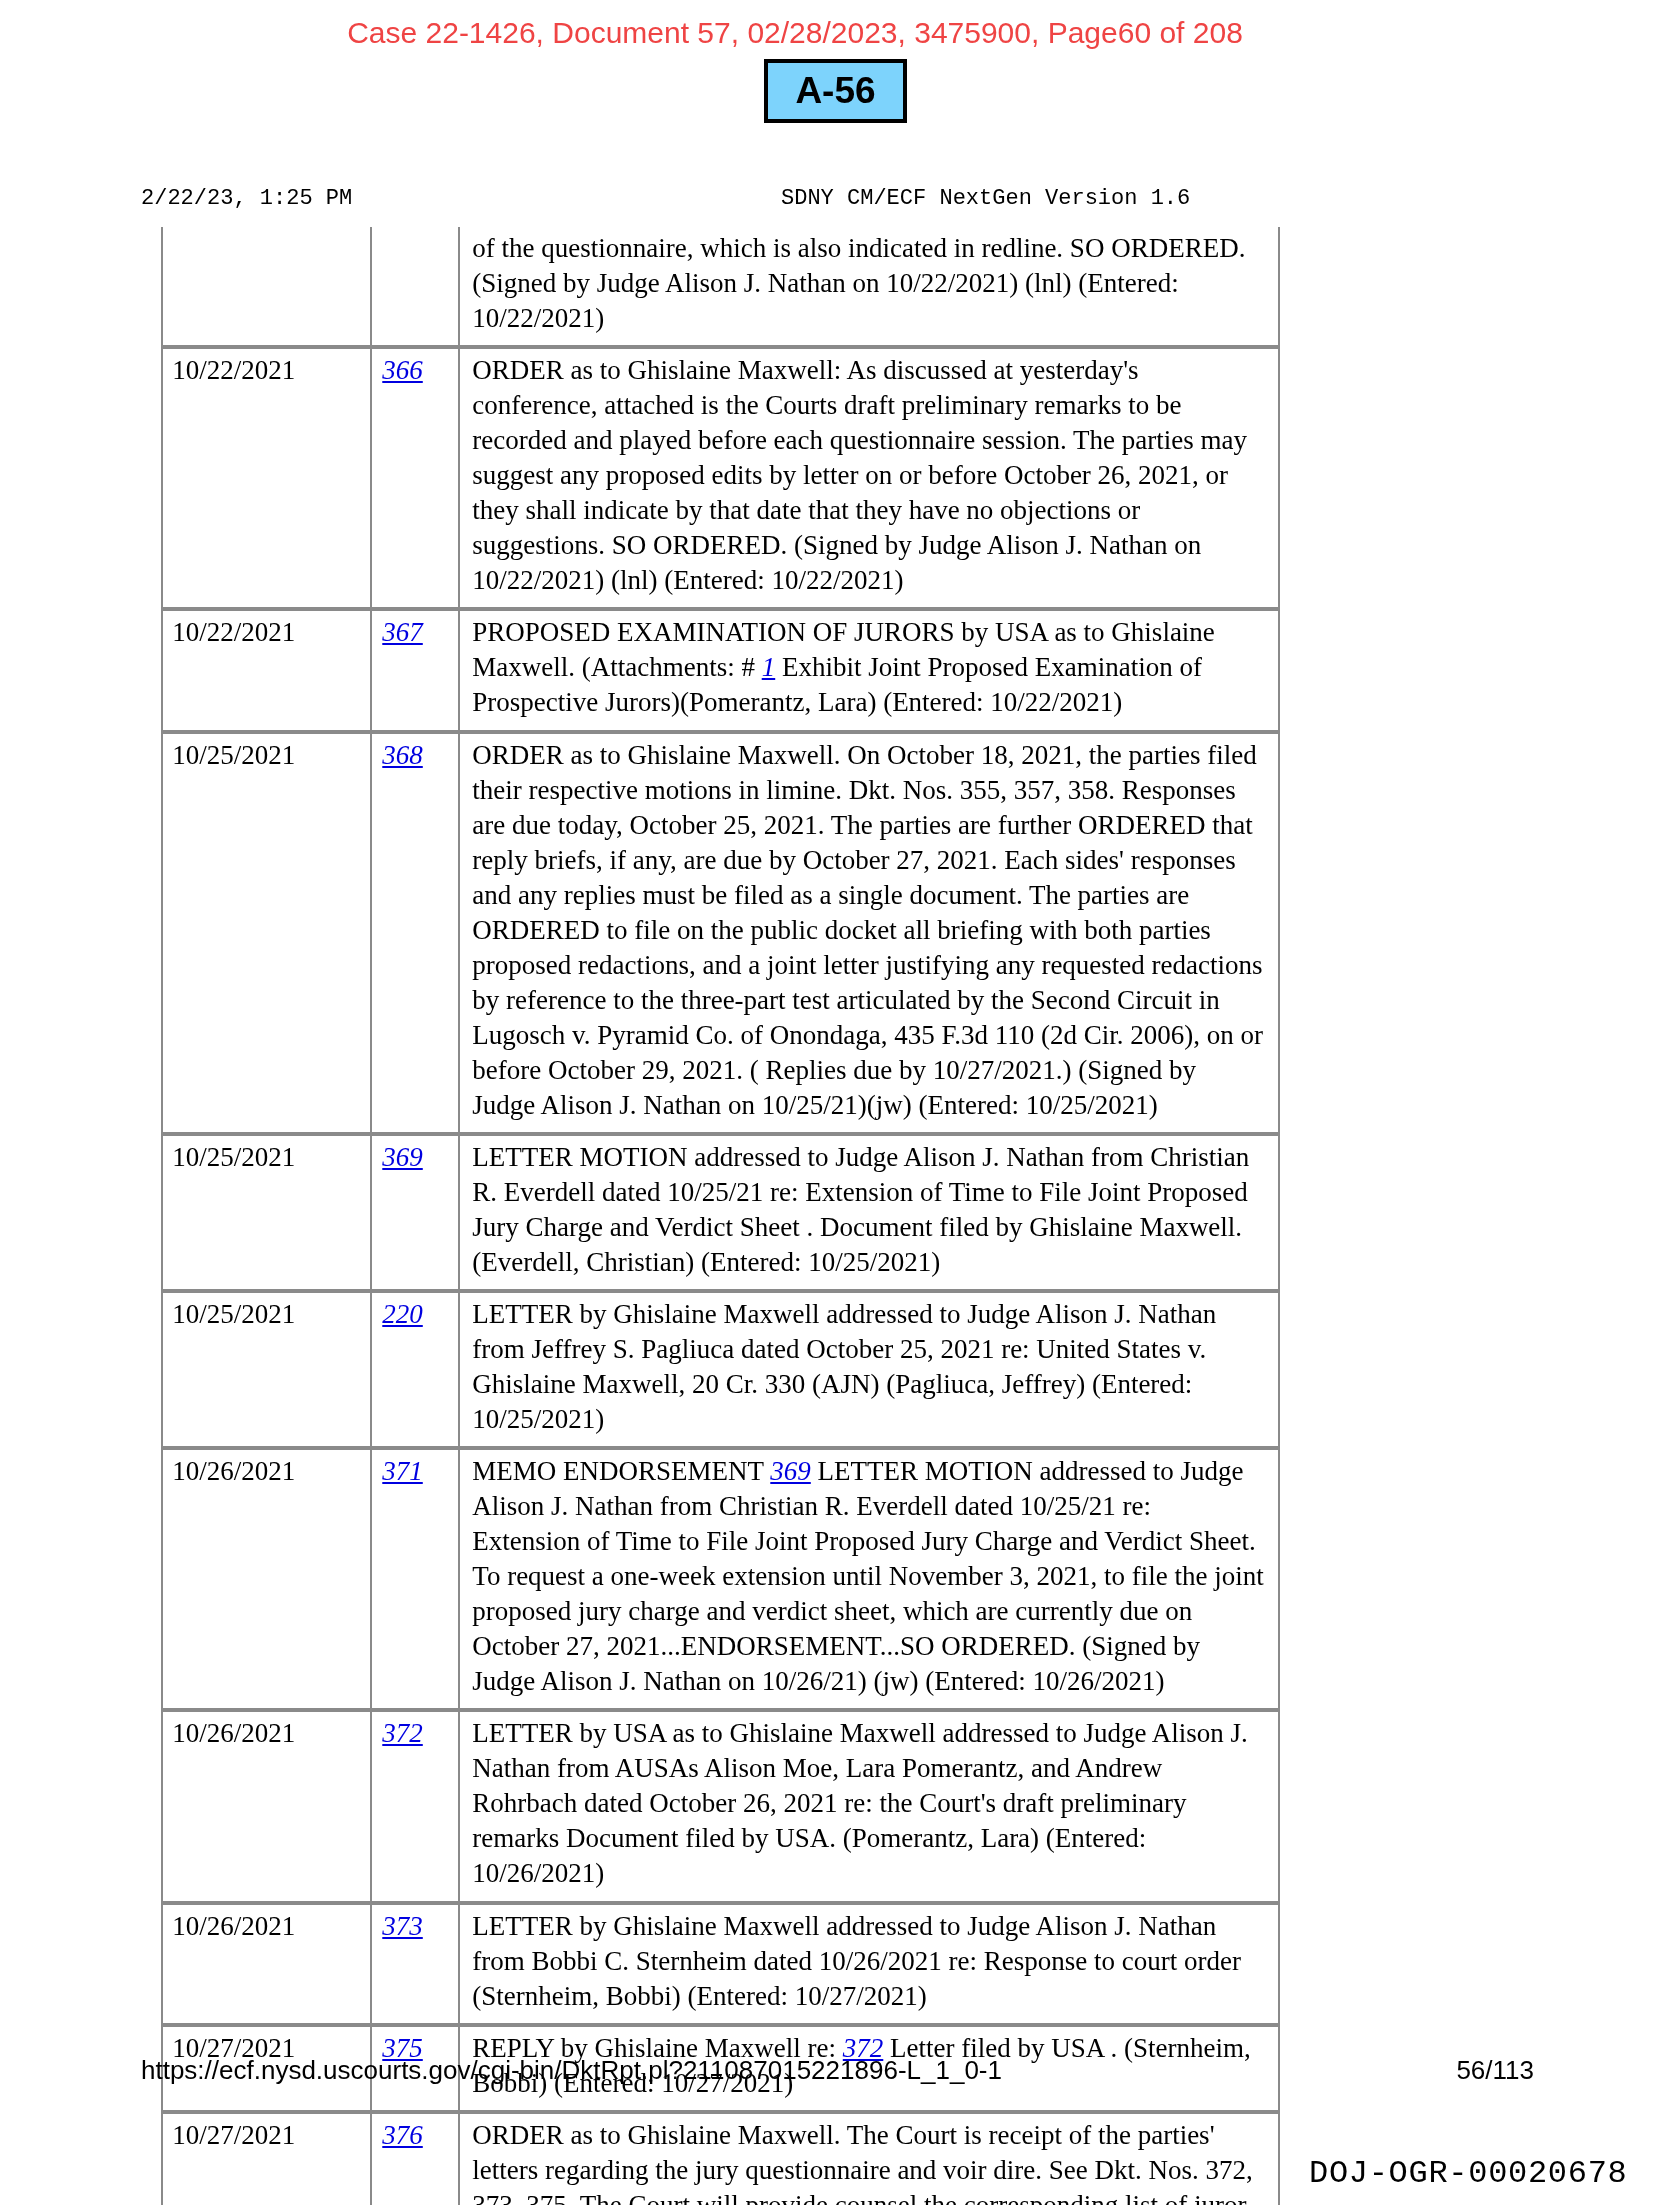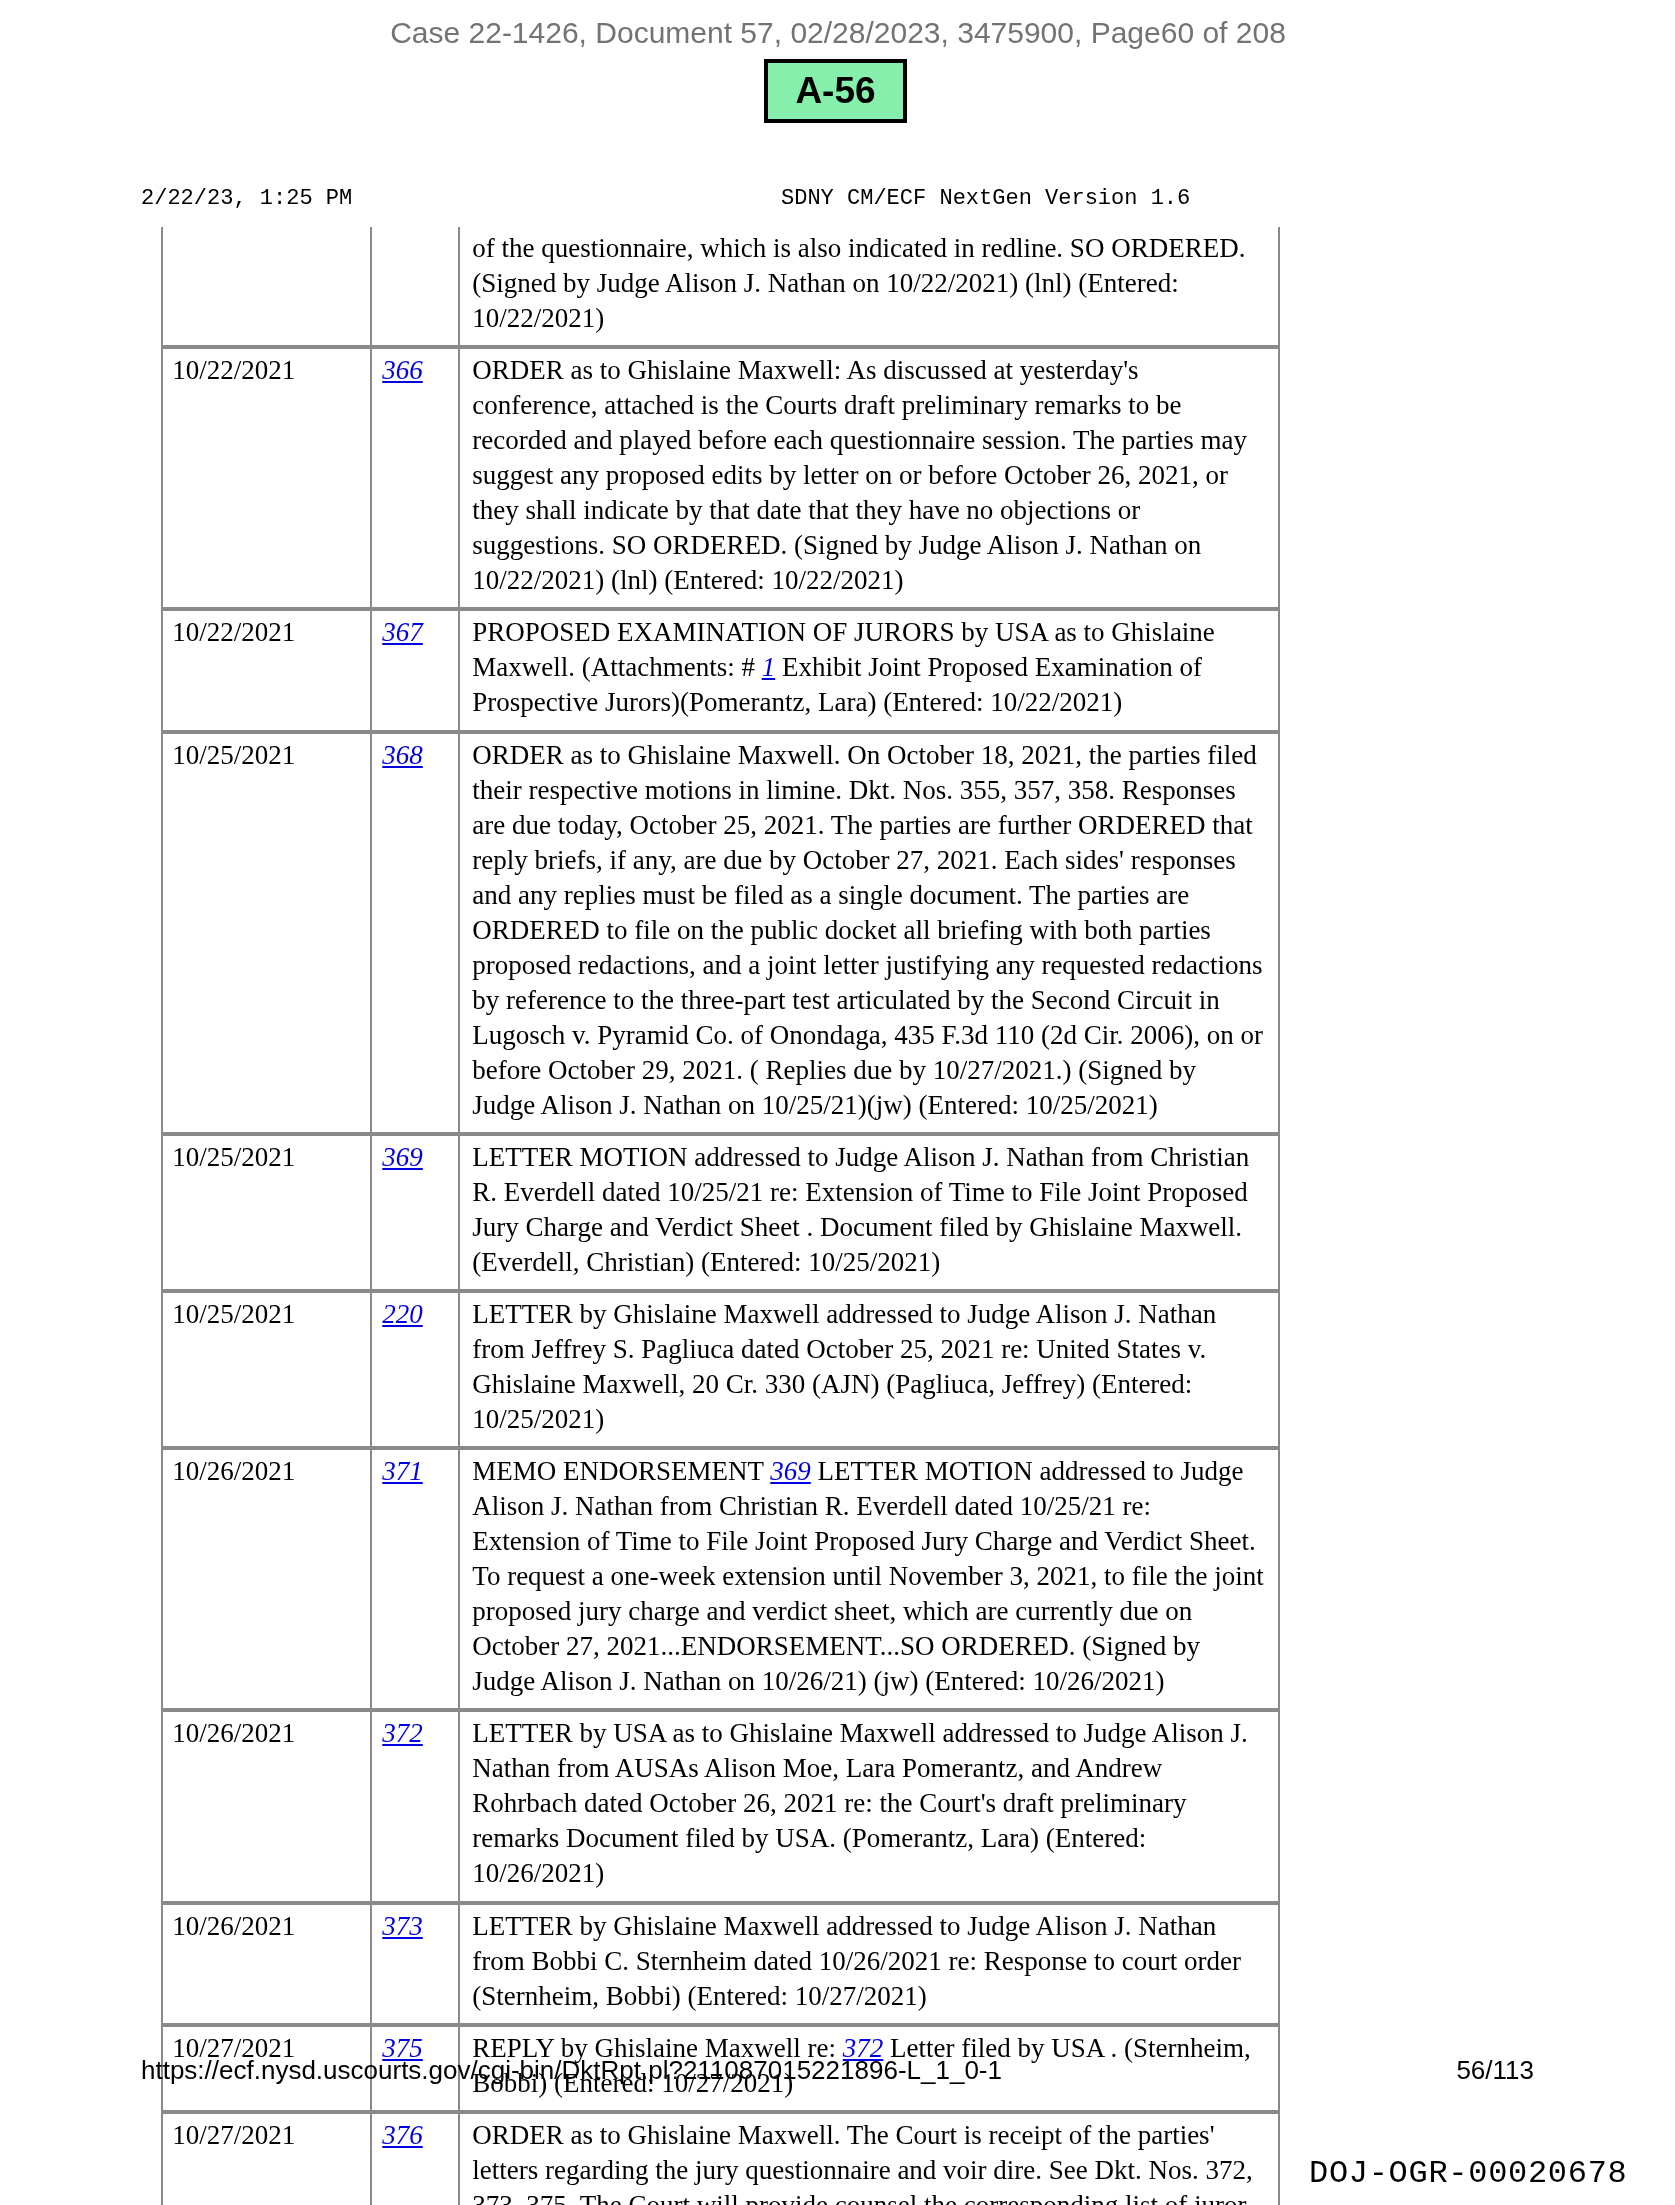--- a/index.html
+++ b/index.html
@@ -14,21 +14,21 @@
     position: absolute; top: 16px; left: 0; width: 1590px;
     text-align: center;
     font-family: "Liberation Sans", sans-serif;
     font-size: 30px;
     letter-spacing: 0px;
   }
   .a56-box {
     position: absolute; left: 764px; top: 59px;
     width: 135px; height: 56px;
     border: 4px solid #000;
-    background: #86efac;
+    background: #7dd3fc;
     display: flex; align-items: center; justify-content: center;
     font-family: "Liberation Sans", sans-serif;
     font-weight: bold; font-size: 37px;
   }
   .meta {
     position: absolute; top: 186px; left: 141px; width: 1393px; height: 26px;
     font-family: Liberation Mono, monospace;
     font-size: 22px;
   }
   .meta .dt { position: absolute; left: 0; top: 0; }
@@ -64,21 +64,21 @@
   .bates {
     position: absolute; left: 1309px; top: 2155px;
     font-family: Liberation Mono, monospace;
     font-size: 32px;
     letter-spacing: 0.7px;
   }
 </style>
 </head>
 <body>
 
-<div class="stamp" style="color: #737373; margin-left: 43px;">Case 22-1426, Document 57, 02/28/2023, 3475900, Page60 of 208</div>
+<div class="stamp" style="color: #ef4444;">Case 22-1426, Document 57, 02/28/2023, 3475900, Page60 of 208</div>
 
 <div class="a56-box">
   <span>A-56</span>
 </div>
 
 <div class="meta">
   <span class="dt">2/22/23, 1:25 PM</span>
   <span class="app">SDNY CM/ECF NextGen Version 1.6</span>
 </div>
 

